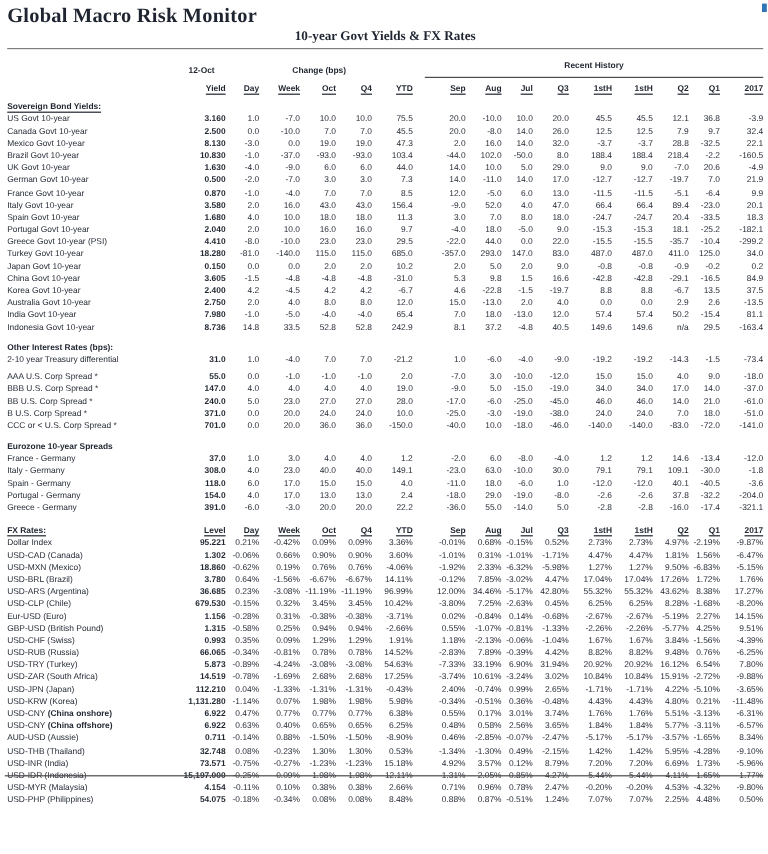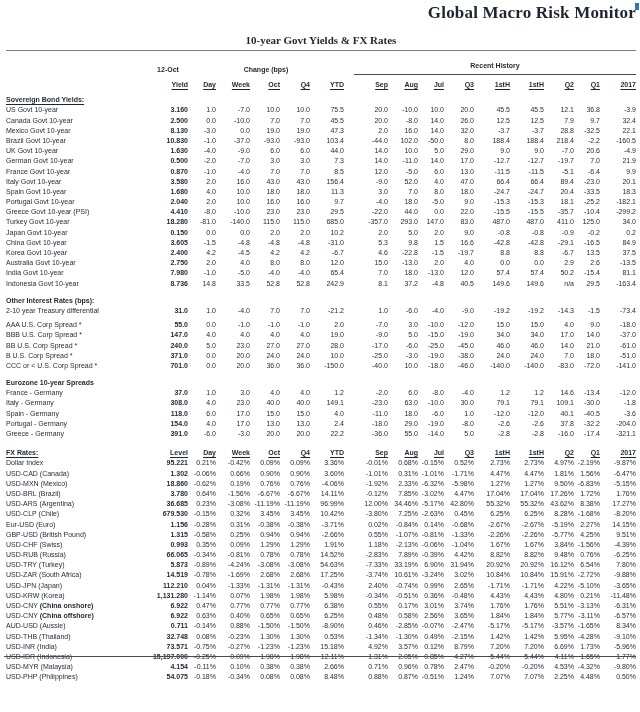--- a/index.html
+++ b/index.html
@@ -1,22 +1,22 @@
 <!DOCTYPE html>
 <html><head>
 <meta charset="utf-8">
 <style>
   html,body{margin:0;padding:0;}
   body{
     width:640px;height:712px;background:#ffffff;position:relative;overflow:hidden;
     font-family:"Liberation Sans",sans-serif;color:#1f2530;
   }
   .page{padding:3px 4px 0 6px;position:relative;}
-  .title{font-family:"Liberation Serif",serif;font-size:17px;font-weight:700;text-align:right;letter-spacing:.2px;}
-  .subtitle{font-family:"Liberation Serif",serif;font-size:11px;font-weight:700;text-align:center;margin-top:11px;}
+  .title{font-family:"Liberation Serif",serif;font-size:17px;font-weight:700;text-align:left;letter-spacing:.2px;}
+  .subtitle{font-family:"Liberation Serif",serif;font-size:11px;font-weight:700;text-align:center;margin-top:1px;}
   .toprule{border-top:1.6px solid #7f7f7f;margin-top:4px;}
   .corner-mark{position:absolute;top:3px;right:1px;width:4px;height:7px;background:#2e75b6;}
 
   .trow{
     display:grid;
     grid-template-columns:142px 40px 28px 34px 30px 30px 34px 10px 34px 30px 26px 30px 36px 34px 30px 26px 36px;
     height:10.2px;line-height:10.2px;
   }
   .cell{white-space:nowrap;font-size:7px;}
   .num{text-align:right;}

